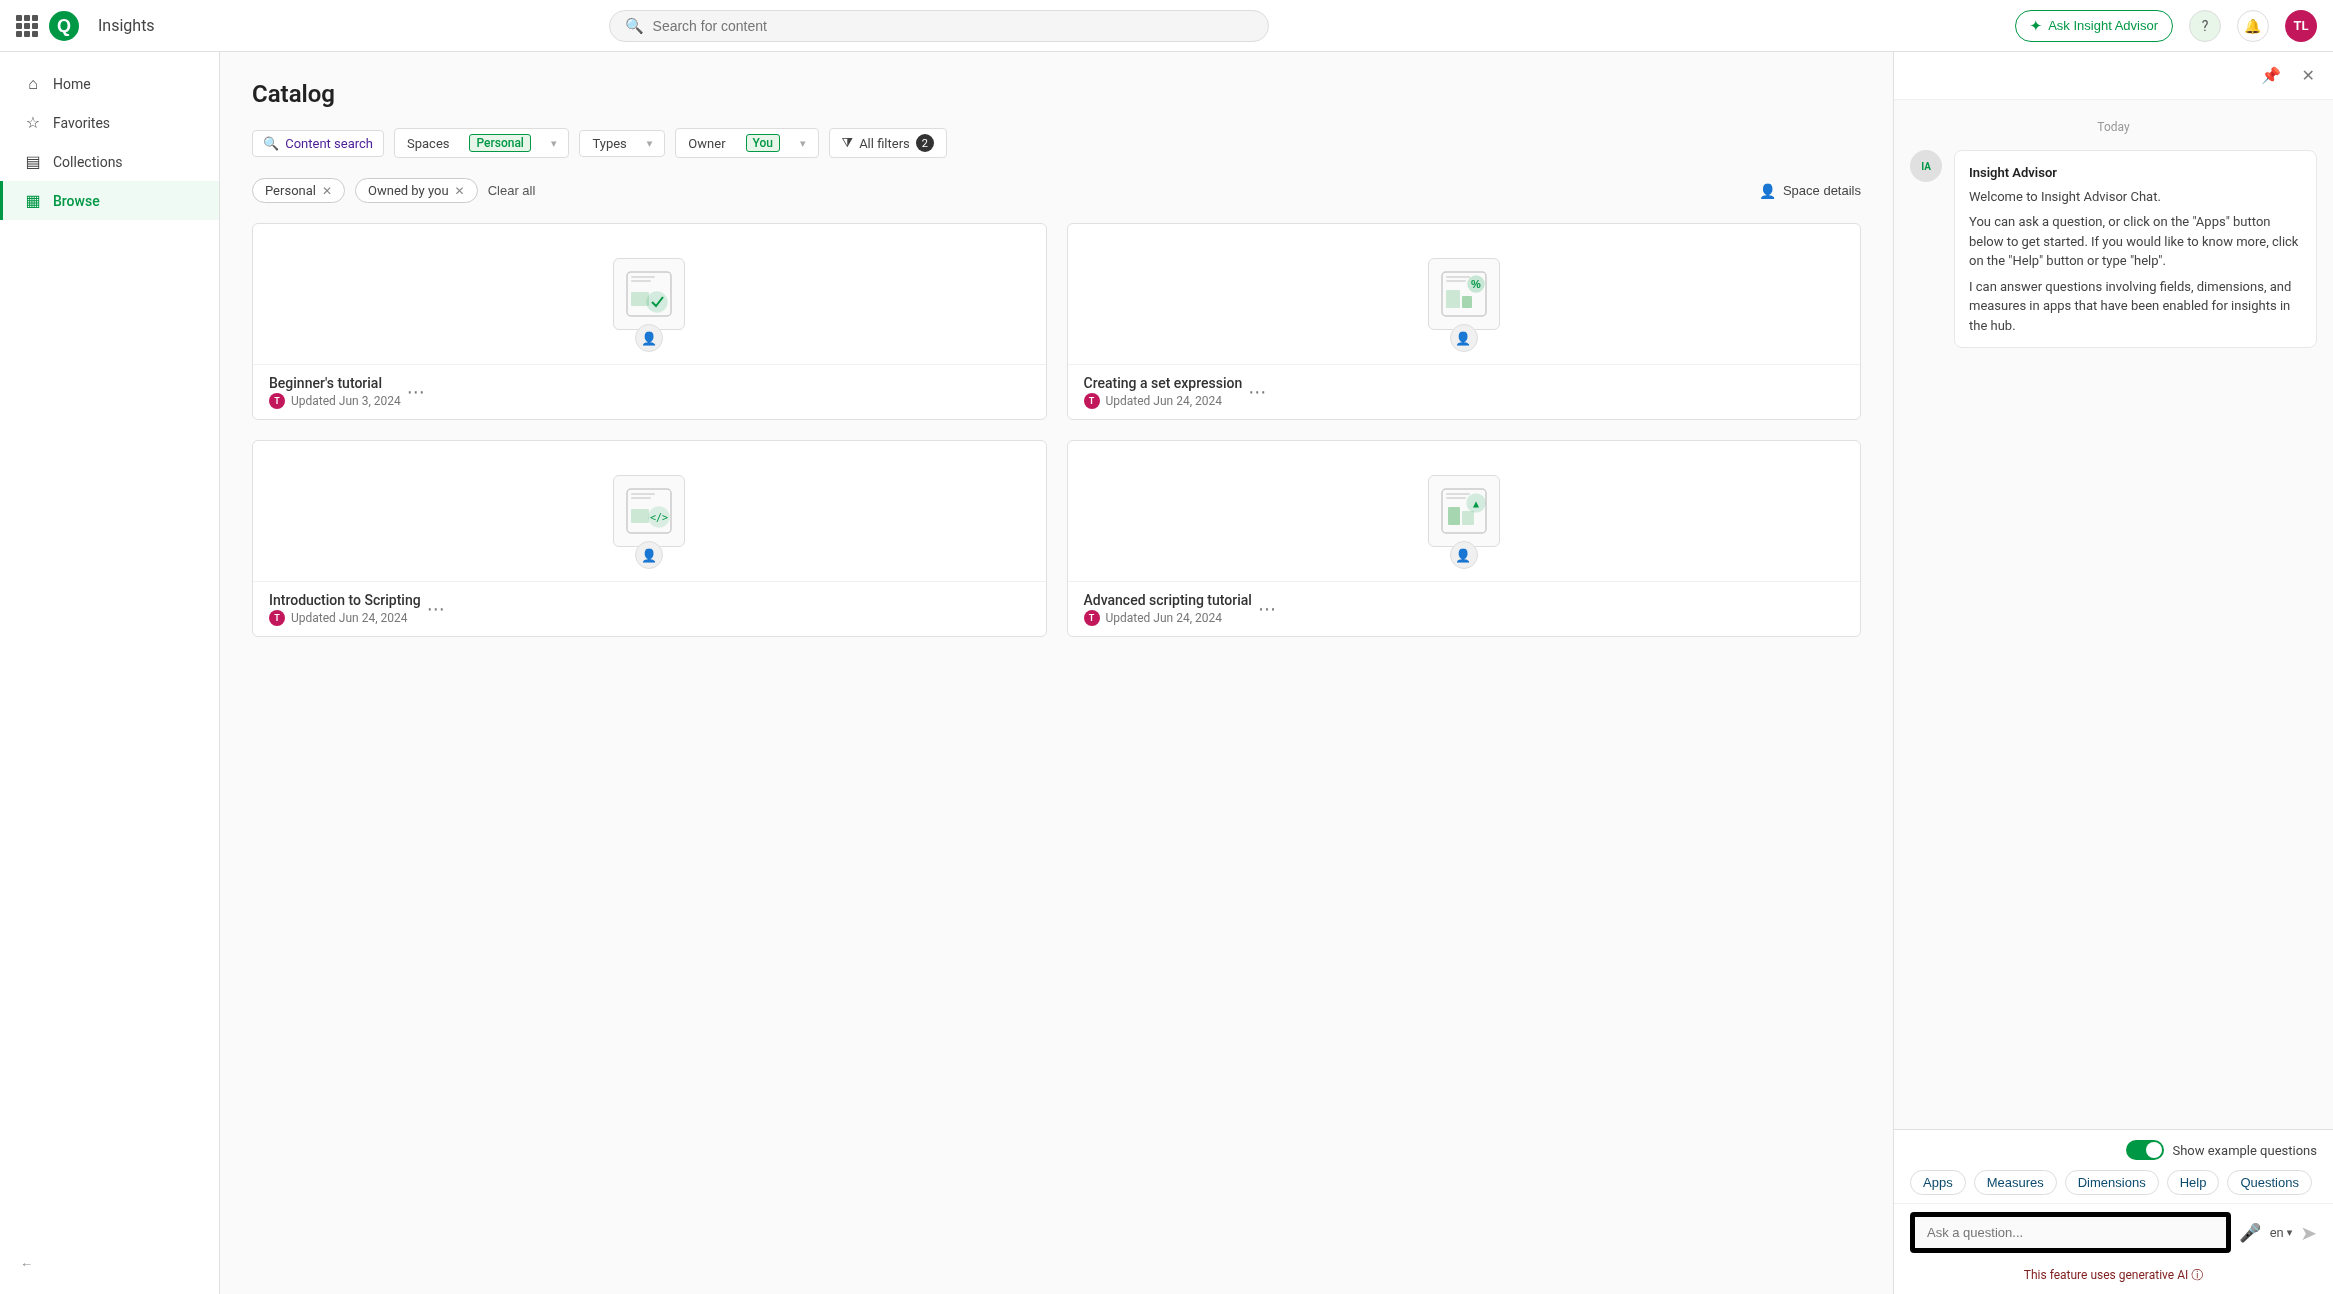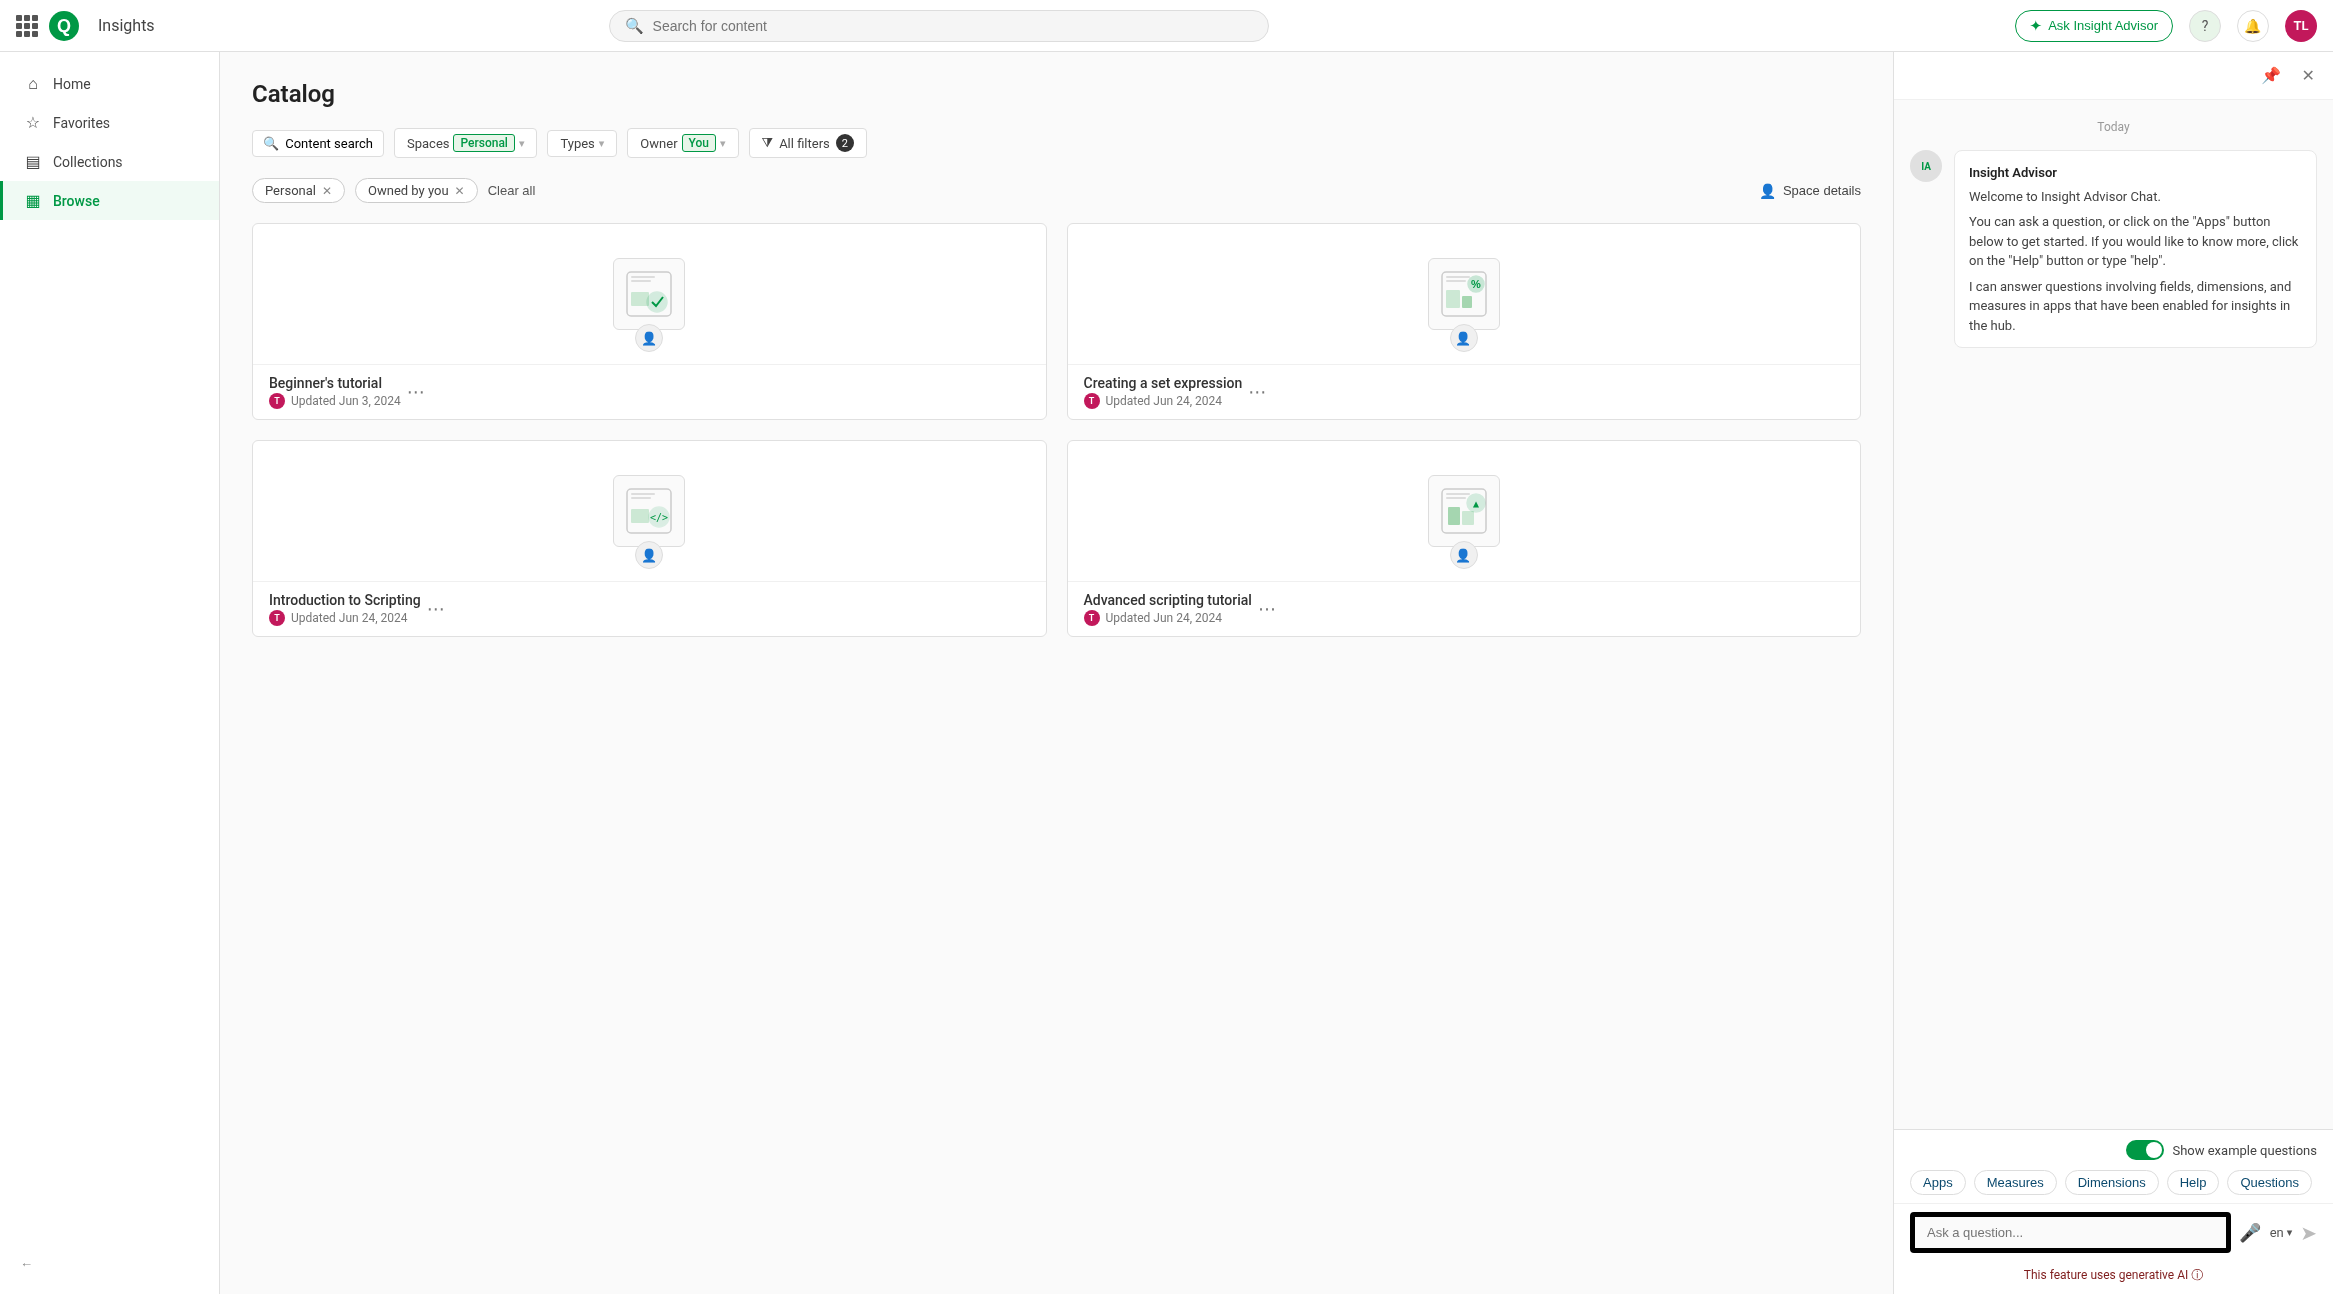--- a/index.html
+++ b/index.html
@@ -51,21 +51,21 @@
     .content { flex: 1; overflow-y: auto; padding: 28px 32px; background: #fafafa; }
     .page-title { font-size: 24px; font-weight: 600; color: #222; margin-bottom: 20px; }
 
     
     .filters-row { display: flex; align-items: center; gap: 10px; margin-bottom: 20px; flex-wrap: wrap; }
     .filter-input {
       display: flex; align-items: center; gap: 6px; border: 1px solid #ddd; border-radius: 4px;
       padding: 5px 10px; background: #fff; font-size: 13px; color: #555; cursor: pointer;
     }
     .filter-btn {
-      display: flex; align-items: center; gap: 4px; border: 1px solid #ddd; border-radius: 4px;
+      display: flex; align-items: center; gap: 20px; border: 1px solid #ddd; border-radius: 4px;
       padding: 5px 12px; background: #fff; font-size: 13px; color: #444; cursor: pointer;
     }
     .filter-btn .tag { background: #e8f5e9; color: #009845; border: 1px solid #009845; border-radius: 3px; padding: 1px 6px; font-size: 12px; font-weight: 500; }
     .filter-btn .tag-grey { background: #e8f5e9; color: #009845; border: 1px solid #009845; border-radius: 3px; padding: 1px 6px; font-size: 12px; font-weight: 500; }
     .all-filters-btn {
       display: flex; align-items: center; gap: 6px; border: 1px solid #ddd; border-radius: 4px;
       padding: 5px 12px; background: #fff; font-size: 13px; color: #444; cursor: pointer;
     }
     .badge { background: #333; color: #fff; border-radius: 50%; width: 18px; height: 18px; display: flex; align-items: center; justify-content: center; font-size: 11px; }
 
@@ -199,21 +199,21 @@
       </div>
     </div>
   </aside>
 
   <main class="content">
     <h1 class="page-title">Catalog</h1>
 
     <div class="filters-row">
       <div class="filter-input">
         <span style="color:#aaa; font-size:13px;">🔍</span>
-        <span style="color:#000000;">Content search</span>
+        <span style="color:#4c1d95;">Content search</span>
       </div>
       <div class="filter-btn">
         <span>Spaces</span>
         <span class="tag">Personal</span>
         <span style="font-size:11px; color:#aaa;">▾</span>
       </div>
       <div class="filter-btn">
         <span>Types</span>
         <span style="font-size:11px; color:#aaa;">▾</span>
       </div>

